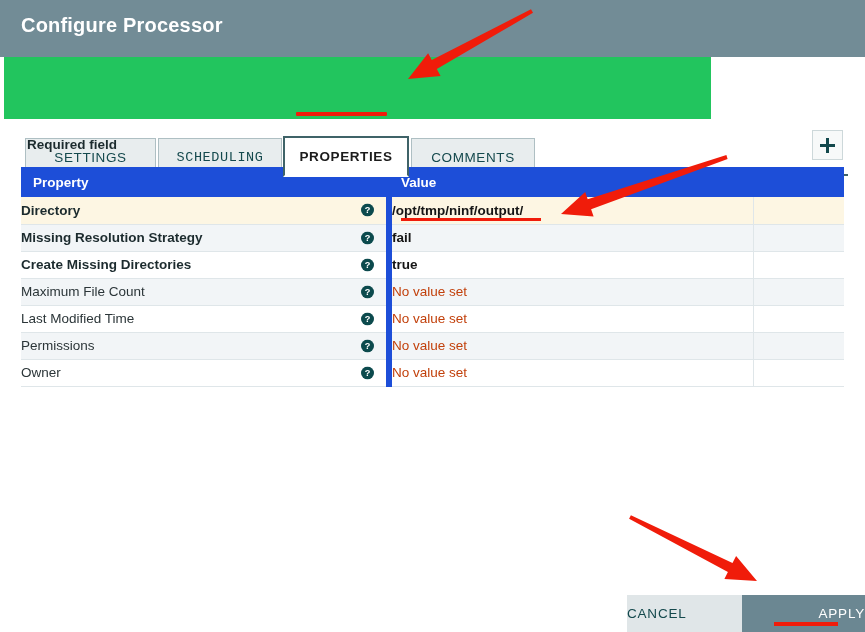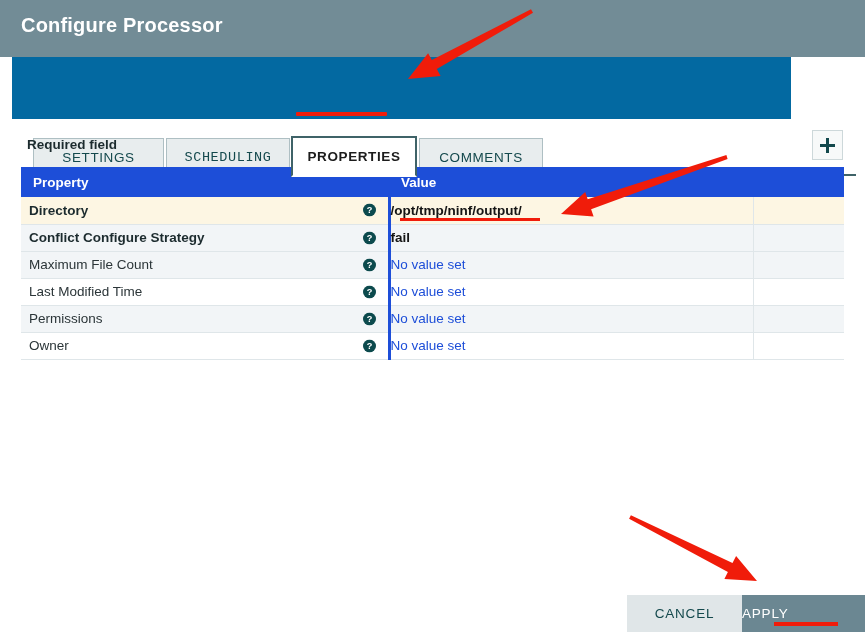--- a/index.html
+++ b/index.html
@@ -33,25 +33,25 @@
     font-size: 20px;
     font-weight: bold;
     color: #ffffff;
     letter-spacing: 0.2px;
     white-space: nowrap;
   }
 
   
   .tab-strip {
     position: absolute;
-    left: 12px;
+    left: 4px;
     top: 57px;
-    width: 779px;
+    width: 707px;
     height: 62px;
-    background: #0369a1;
+    background: #22c55e;
   }
   .tab-bottom-line {
     position: absolute;
     left: 21px;
     top: 117px;
     width: 823px;
     height: 2px;
     background: #3f6368;
   }
   .tab {
@@ -156,44 +156,44 @@
   }
   tr.row-even td { background: #ffffff; }
   tr.row-odd  td { background: #f2f5f7; }
   tr.row-highlight td { background: #fdf6e3; }
 
   td.cell-prop {
     position: relative;
     padding-left: 14px;
     color: #2b3538;
   }
-  td.cell-prop .prop-name { display: inline-block; padding-left: 8px; }
+  td.cell-prop .prop-name { display: inline-block; }
   tr.is-set td.cell-prop .prop-name { font-weight: bold; color: #1c2b2e; }
 
   .help-icon {
     position: absolute;
     right: 12px;
     top: 50%;
     transform: translateY(-50%);
     width: 13px;
     height: 13px;
     cursor: pointer;
   }
   .help-icon svg { display: block; }
 
   td.cell-val {
     padding-left: 10px;
-    border-left: 3px solid #1d4ed8;
+    border-left: 6px solid #1d4ed8;
     position: relative;
     color: #151515;
   }
   td.cell-val .val-text { font-weight: bold; }
   td.cell-val.empty .val-text {
     font-weight: normal;
-    color: #1d4ed8;
+    color: #c2410c;
   }
   td.cell-extra { border-left: 1px solid #dfe6e9; }
 
   .value-underline {
     position: absolute;
     left: 9px;
     top: 21px;
     width: 140px;
     height: 3px;
     background: #f01c0a;
@@ -213,37 +213,37 @@
     left: 627px;
     top: 595px;
     width: 115px;
     height: 37px;
     background: #e0e6e8;
     color: #14494d;
     font-size: 13.5px;
     letter-spacing: 0.8px;
     display: flex;
     align-items: center;
-    justify-content: center;
+    justify-content: flex-start;
     cursor: pointer;
     box-sizing: border-box;
   }
   .btn-apply {
     position: absolute;
     left: 742px;
     top: 595px;
     width: 123px;
     height: 37px;
     background: #6b8792;
     color: #ffffff;
     font-size: 13.5px;
     letter-spacing: 0.8px;
     display: flex;
     align-items: center;
-    justify-content: flex-start;
+    justify-content: flex-end;
     cursor: pointer;
     box-sizing: border-box;
   }
   .apply-underline {
     position: absolute;
     left: 774px;
     top: 622px;
     width: 64px;
     height: 4px;
     background: #f01c0a;
@@ -308,27 +308,37 @@
         <td class="cell-prop"><span class="prop-name">Directory</span><span class="help-icon">
             <svg width="13" height="13" viewBox="0 0 13 13">
               <circle cx="6.5" cy="6.5" r="6.5" fill="#0c4a4d"></circle>
               <text x="6.5" y="9.7" text-anchor="middle" font-size="9.2" font-weight="bold" font-family="Liberation Sans, sans-serif" fill="#ffffff">?</text>
             </svg>
           </span></td>
         <td class="cell-val"><span class="val-text">/opt/tmp/ninf/output/</span><span class="value-underline"></span></td>
         <td class="cell-extra"></td>
       </tr>
       <tr class="row-odd is-set">
-        <td class="cell-prop"><span class="prop-name">Conflict Configure Strategy</span><span class="help-icon">
+        <td class="cell-prop"><span class="prop-name">Missing Resolution Strategy</span><span class="help-icon">
             <svg width="13" height="13" viewBox="0 0 13 13">
               <circle cx="6.5" cy="6.5" r="6.5" fill="#0c4a4d"></circle>
               <text x="6.5" y="9.7" text-anchor="middle" font-size="9.2" font-weight="bold" font-family="Liberation Sans, sans-serif" fill="#ffffff">?</text>
             </svg>
           </span></td>
         <td class="cell-val"><span class="val-text">fail</span></td>
+        <td class="cell-extra"></td>
+      </tr>
+      <tr class="row-even is-set">
+        <td class="cell-prop"><span class="prop-name">Create Missing Directories</span><span class="help-icon">
+            <svg width="13" height="13" viewBox="0 0 13 13">
+              <circle cx="6.5" cy="6.5" r="6.5" fill="#0c4a4d"></circle>
+              <text x="6.5" y="9.7" text-anchor="middle" font-size="9.2" font-weight="bold" font-family="Liberation Sans, sans-serif" fill="#ffffff">?</text>
+            </svg>
+          </span></td>
+        <td class="cell-val"><span class="val-text">true</span></td>
         <td class="cell-extra"></td>
       </tr>
       <tr class="row-odd ">
         <td class="cell-prop"><span class="prop-name">Maximum File Count</span><span class="help-icon">
             <svg width="13" height="13" viewBox="0 0 13 13">
               <circle cx="6.5" cy="6.5" r="6.5" fill="#0c4a4d"></circle>
               <text x="6.5" y="9.7" text-anchor="middle" font-size="9.2" font-weight="bold" font-family="Liberation Sans, sans-serif" fill="#ffffff">?</text>
             </svg>
           </span></td>
         <td class="cell-val empty"><span class="val-text">No value set</span></td>

